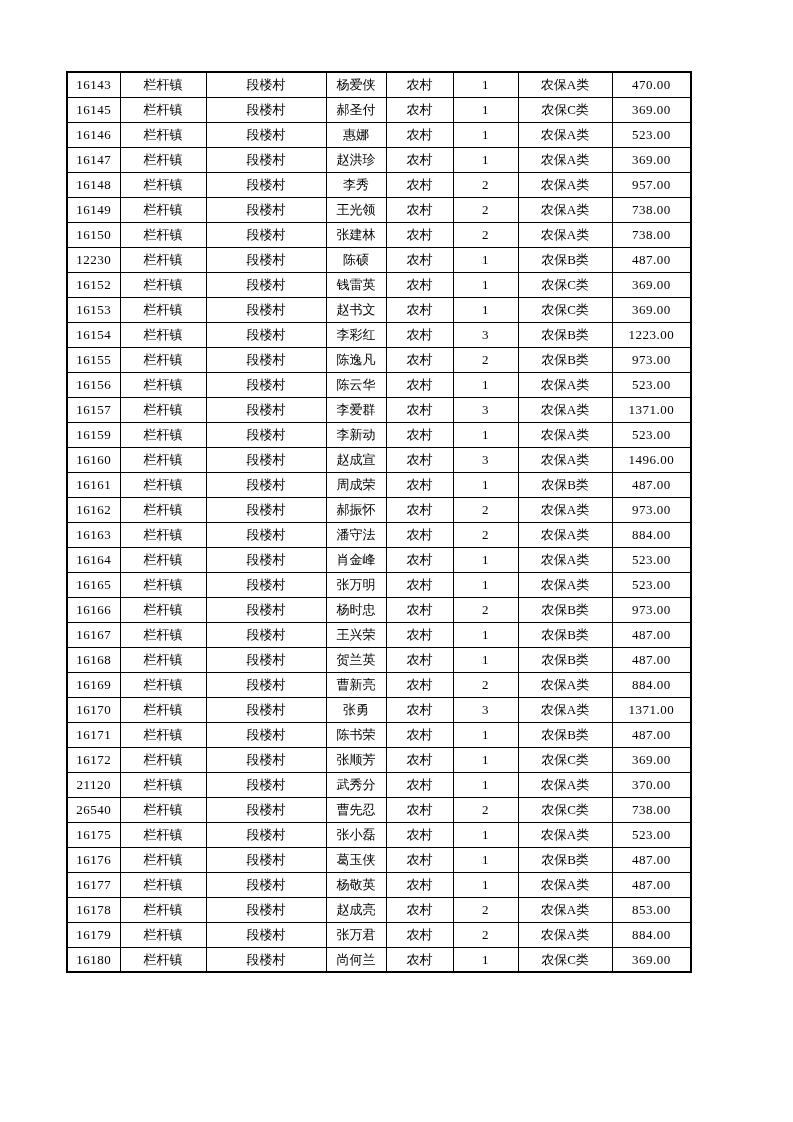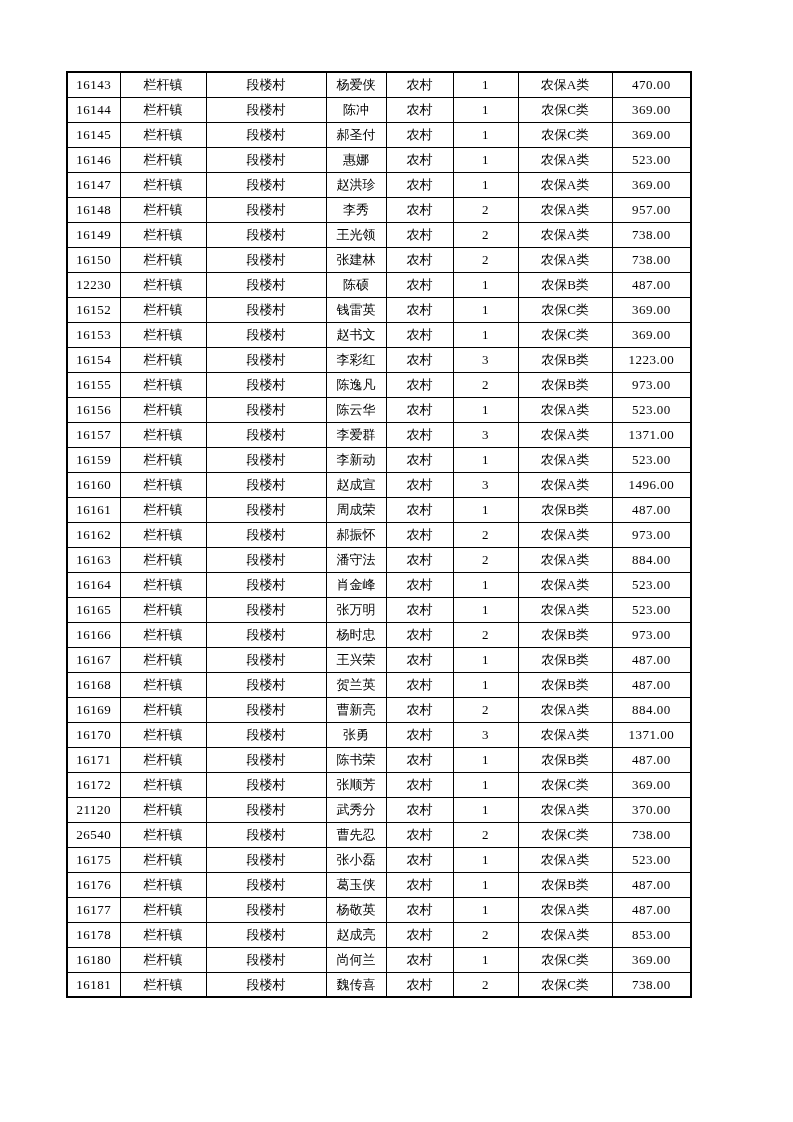--- a/index.html
+++ b/index.html
@@ -61,30 +61,20 @@
     <td class="num">16143</td>
     <td>栏杆镇</td>
     <td>段楼村</td>
     <td>杨爱侠</td>
     <td>农村</td>
     <td class="num">1</td>
     <td>农保A类</td>
     <td class="num">470.00</td>
   </tr>
         <tr>
-    <td class="num">16144</td>
-    <td>栏杆镇</td>
-    <td>段楼村</td>
-    <td>陈冲</td>
-    <td>农村</td>
-    <td class="num">1</td>
-    <td>农保C类</td>
-    <td class="num">369.00</td>
-  </tr>
-        <tr>
     <td class="num">16145</td>
     <td>栏杆镇</td>
     <td>段楼村</td>
     <td>郝圣付</td>
     <td>农村</td>
     <td class="num">1</td>
     <td>农保C类</td>
     <td class="num">369.00</td>
   </tr>
         <tr>
@@ -401,34 +391,34 @@
     <td class="num">16178</td>
     <td>栏杆镇</td>
     <td>段楼村</td>
     <td>赵成亮</td>
     <td>农村</td>
     <td class="num">2</td>
     <td>农保A类</td>
     <td class="num">853.00</td>
   </tr>
         <tr>
+    <td class="num">16179</td>
+    <td>栏杆镇</td>
+    <td>段楼村</td>
+    <td>张万君</td>
+    <td>农村</td>
+    <td class="num">2</td>
+    <td>农保A类</td>
+    <td class="num">884.00</td>
+  </tr>
+        <tr>
     <td class="num">16180</td>
     <td>栏杆镇</td>
     <td>段楼村</td>
     <td>尚何兰</td>
     <td>农村</td>
     <td class="num">1</td>
     <td>农保C类</td>
     <td class="num">369.00</td>
-  </tr>
-        <tr>
-    <td class="num">16181</td>
-    <td>栏杆镇</td>
-    <td>段楼村</td>
-    <td>魏传喜</td>
-    <td>农村</td>
-    <td class="num">2</td>
-    <td>农保C类</td>
-    <td class="num">738.00</td>
   </tr>
       </tbody>
   </table>
 </div>
 
 </body></html>

